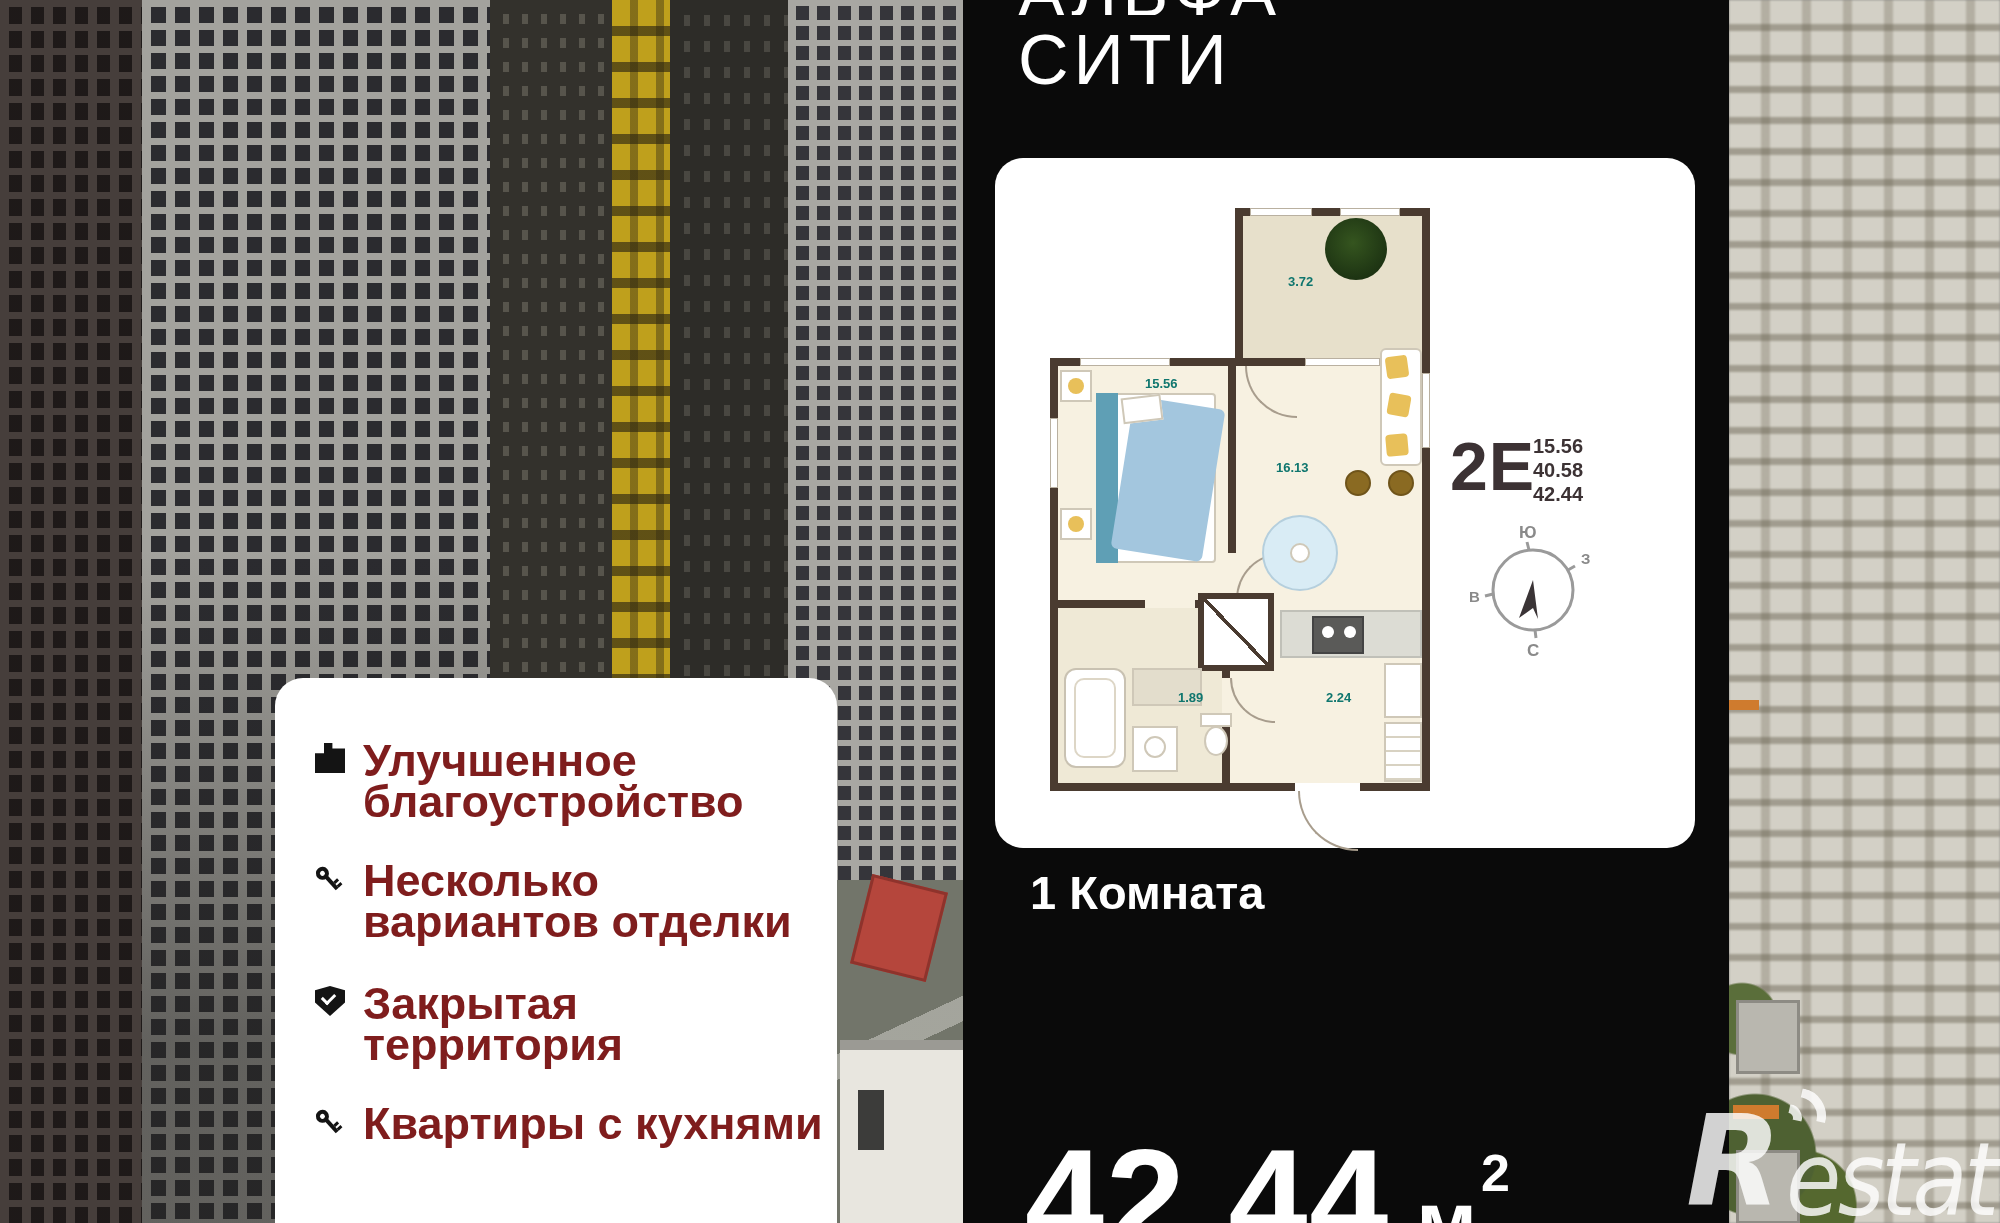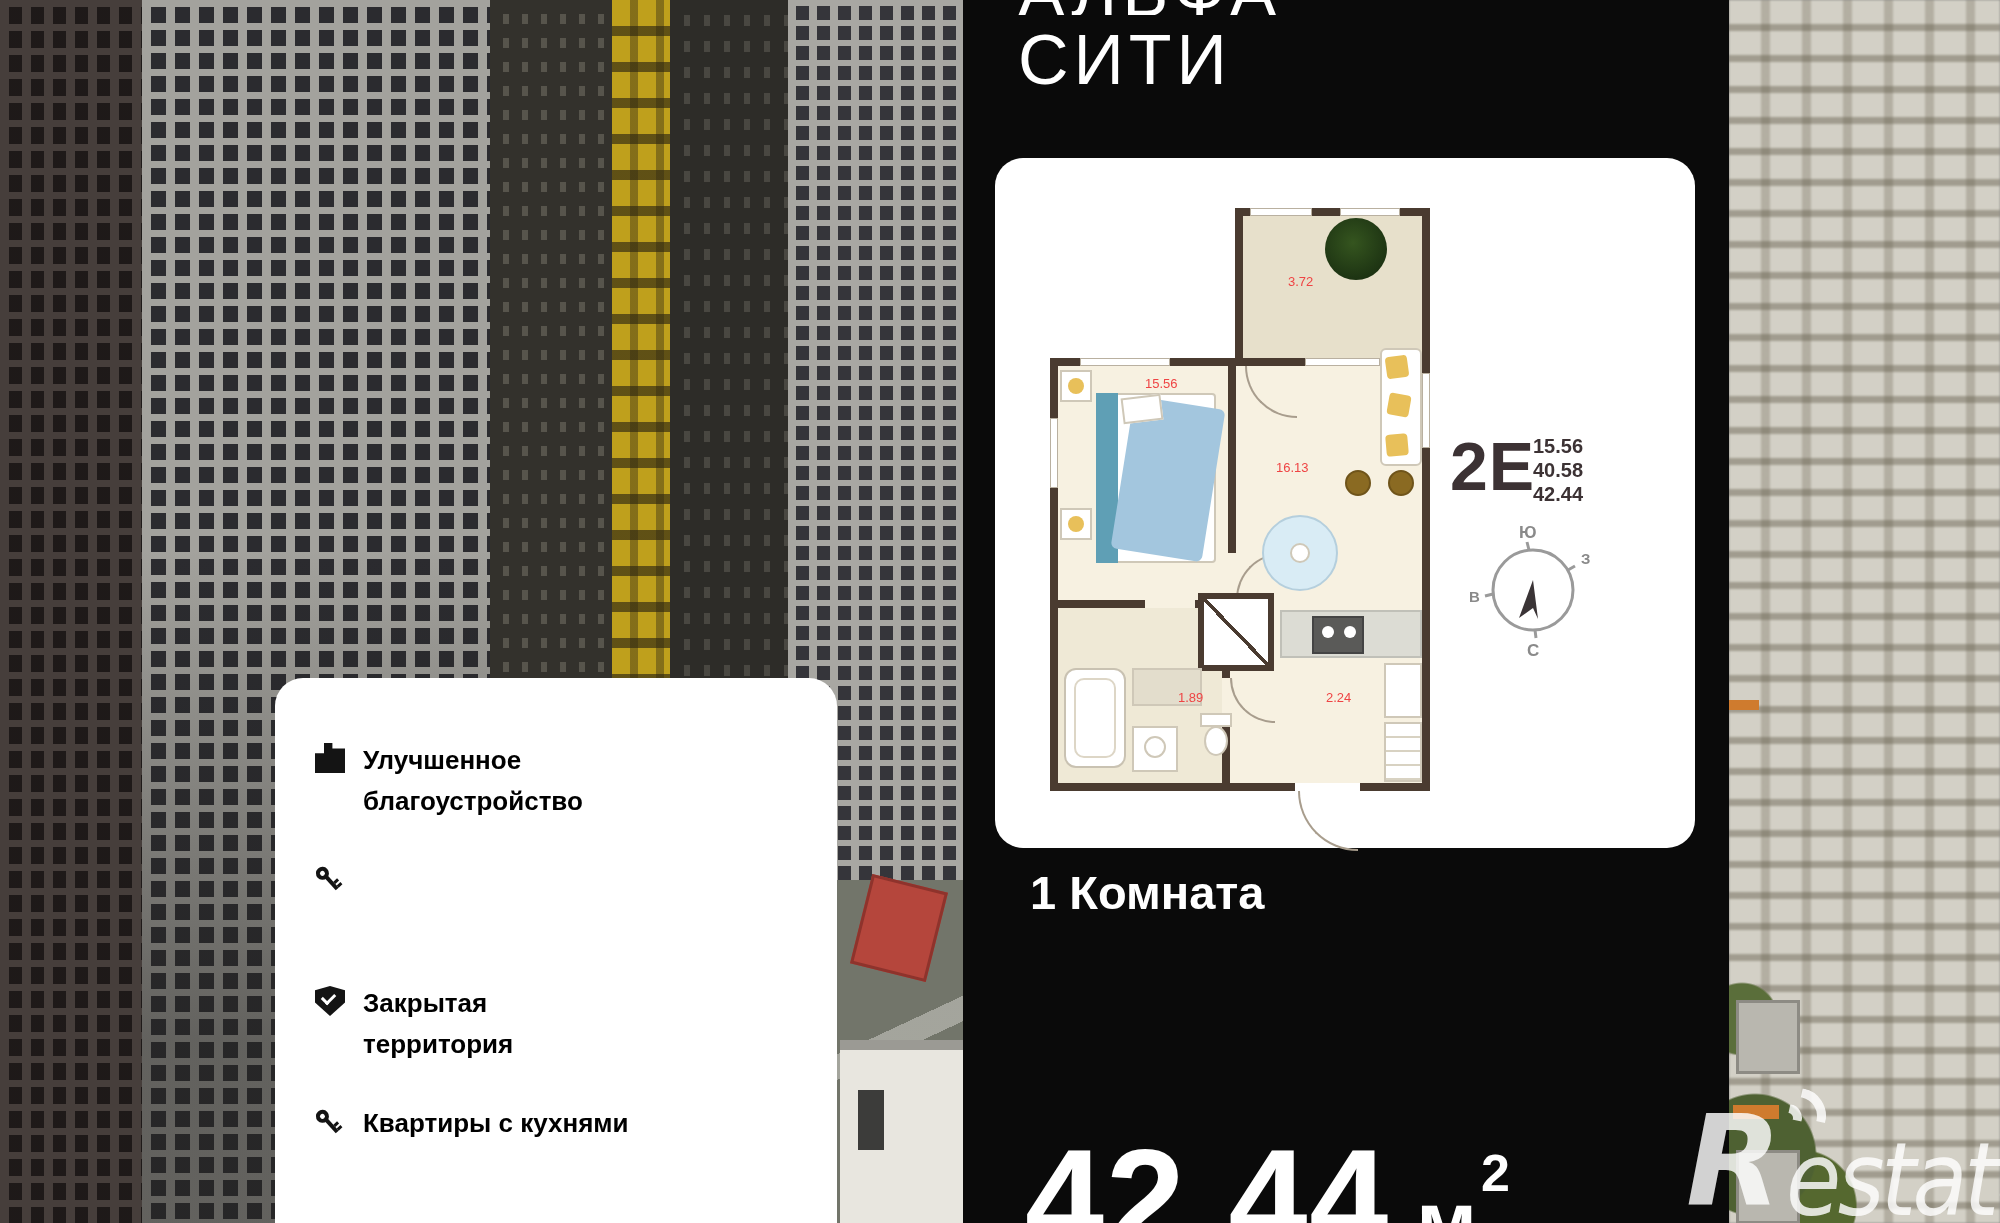--- a/index.html
+++ b/index.html
@@ -65,42 +65,42 @@
   #title2{left:1018px;top:20px;font-size:70px;font-weight:400;color:#fff;letter-spacing:5px;}
 
   
   #plancard{left:995px;top:158px;width:700px;height:690px;background:#fff;border-radius:28px;}
   #plan{position:absolute;left:55px;top:50px;width:385px;height:590px;}
   .wall{position:absolute;background:#4a3b30;}
   .floor{position:absolute;}
   .win{position:absolute;background:#fff;border:1px solid #b9b0a0;}
   .arc{position:absolute;border:2px solid #a89d8d;background:transparent;}
   .furn{position:absolute;background:#fff;border:2px solid #cfc8b8;}
-  .roomlabel{position:absolute;font-size:13px;font-weight:400;color:#ef4444;}
+  .roomlabel{position:absolute;font-size:13px;font-weight:700;color:#0f766e;}
   .lamp{position:absolute;width:16px;height:16px;border-radius:50%;background:#e8c05a;}
   .pillowy{position:absolute;width:22px;height:22px;background:#e8c05a;border-radius:4px;}
   .chair{position:absolute;width:26px;height:26px;border-radius:50%;background:#8a6a22;border:2px solid #6f541a;}
   #typecol{position:absolute;left:455px;top:272px;}
   #typelabel{font-size:68px;font-weight:700;color:#3c3234;line-height:72px;letter-spacing:1px;}
   #areacol{position:absolute;left:538px;top:276px;font-size:20px;font-weight:700;color:#3c3234;line-height:24px;}
   #compass{position:absolute;left:468px;top:362px;}
 
   
   .bigwhite{color:#fff;font-weight:700;}
   #rooms-line{left:1030px;top:865px;font-size:47px;}
   #finish-line{left:1030px;top:975px;font-size:47px;}
   #arealine{left:1025px;top:1118px;color:#fff;font-weight:700;white-space:nowrap;}
   #arealine .n{font-size:142px;letter-spacing:2px;}
   #arealine .u{font-size:82px;margin-left:26px;}
   #arealine .s{font-size:52px;position:relative;top:-58px;margin-left:4px;}
 
   
   #featcard{left:275px;top:678px;width:562px;height:620px;background:#fff;border-radius:28px;}
   .feat{position:absolute;left:40px;display:flex;}
-  .feat .txt{margin-left:18px;font-size:26px;font-weight:700;color:#000000;
+  .feat .txt{margin-left:18px;font-size:45px;font-weight:700;color:#7f1d1d;
              line-height:41px;white-space:pre-line;}
   .ficon{width:30px;height:30px;position:relative;flex:0 0 30px;margin-top:3px;}
   .icon-building{background:#141414;
       clip-path:polygon(0 100%,0 34%,30% 34%,30% 0,58% 0,58% 18%,100% 18%,100% 100%);}
   .icon-shield{background:#141414;width:26px;height:30px;
       clip-path:polygon(50% 0,100% 14%,100% 55%,50% 100%,0 55%,0 14%);}
   .icon-shield:after{content:"";position:absolute;left:7px;top:7px;width:10px;height:6px;
       border-left:3px solid #fff;border-bottom:3px solid #fff;transform:rotate(-45deg);}
   .icon-key{transform:rotate(-42deg);}
   .icon-key .ring{position:absolute;left:6px;top:0;width:13px;height:13px;border:4px solid #141414;border-radius:50%;}
@@ -260,20 +260,22 @@
       <div class="txt">Улучшенное
 благоустройство</div>
     </div>
     <div class="feat" style="top:182px;">
       <div class="ficon icon-key">
           <span class="ring"></span>
           <span class="stem"></span>
           <span class="t1k"></span>
           <span class="t2k"></span>
         </div>
+      <div class="txt">Несколько
+вариантов отделки</div>
     </div>
     <div class="feat" style="top:305px;">
       <div class="ficon icon-shield"></div>
       <div class="txt">Закрытая
 территория</div>
     </div>
     <div class="feat" style="top:425px;">
       <div class="ficon icon-key">
           <span class="ring"></span>
           <span class="stem"></span>

